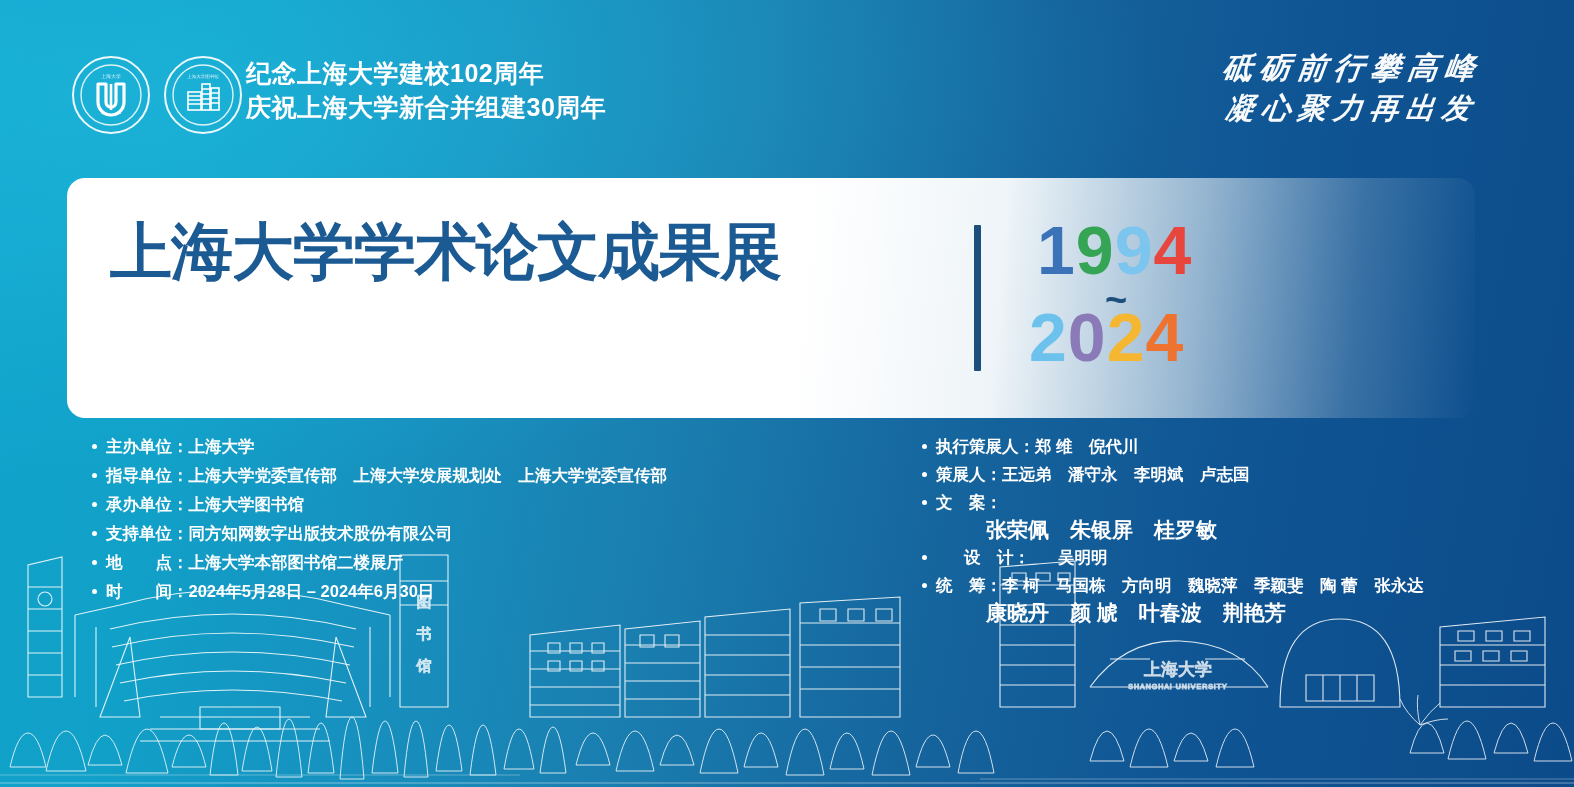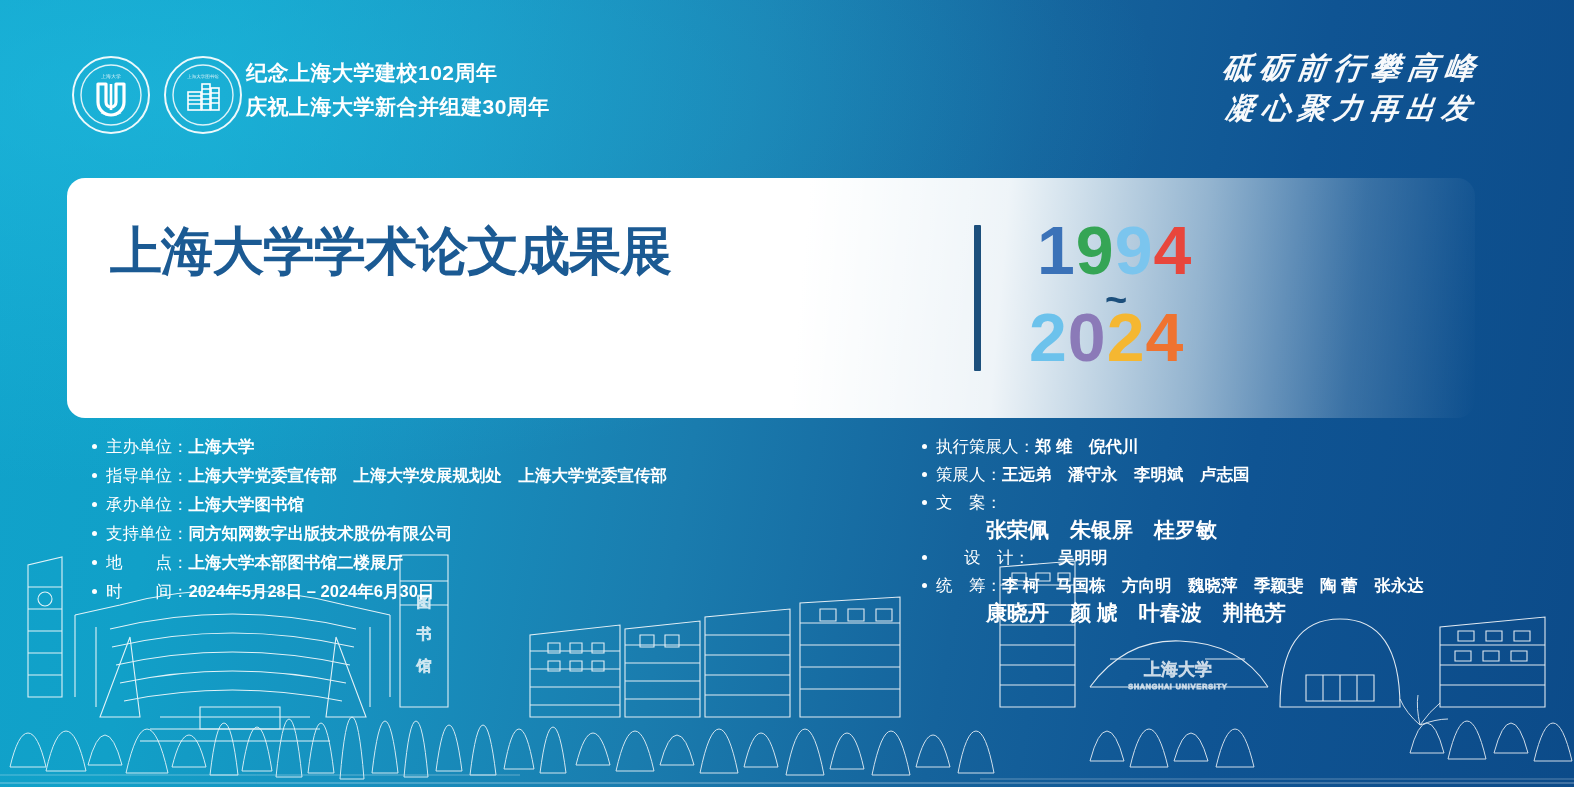--- a/index.html
+++ b/index.html
@@ -18,57 +18,57 @@
     pointer-events:none;
   }
 
   
   .header{position:absolute;left:0;top:0;width:1574px;height:178px;z-index:5;}
   .logos{position:absolute;left:72px;top:56px;display:flex;gap:14px;align-items:center;}
   .logo{width:74px;height:74px;border-radius:50%;border:2px solid rgba(255,255,255,.92);
         position:relative;display:flex;align-items:center;justify-content:center;}
   .logo svg{display:block;}
   .head-title{position:absolute;left:246px;top:56px;color:#ffffff;font-weight:bold;
-        font-size:21px;line-height:34px;letter-spacing:.5px;}
+        font-size:25px;line-height:34px;letter-spacing:.5px;}
   .head-title div{white-space:nowrap;}
   .calli{position:absolute;right:92px;top:48px;text-align:right;color:#ffffff;
         font-family:"DejaVu Serif","Liberation Serif",serif;font-style:italic;font-weight:bold;}
   .calli .l1{font-size:30px;letter-spacing:7px;line-height:40px;white-space:nowrap;
         transform:skewX(-7deg);opacity:.97;}
   .calli .l2{font-size:29px;letter-spacing:7px;line-height:40px;white-space:nowrap;
         transform:skewX(-7deg);opacity:.97;padding-right:4px;}
 
   
   .card{position:absolute;left:67px;top:178px;width:1408px;height:240px;border-radius:18px;
         background:linear-gradient(95deg,#ffffff 0%,#ffffff 52%,rgba(255,255,255,.93) 66%,
                    rgba(255,255,255,.55) 80%,rgba(255,255,255,.18) 91%,rgba(255,255,255,0) 100%);
         z-index:4;}
   .card-inner{position:absolute;left:0;top:0;width:100%;height:100%;display:flex;align-items:center;}
-  .main-title{position:absolute;left:43px;top:48px;font-size:52px;font-weight:bold;color:#1b5a93;
+  .main-title{position:absolute;left:43px;top:48px;font-size:62px;font-weight:bold;color:#1b5a93;
         letter-spacing:-1px;line-height:1;white-space:nowrap;
-        font-family:Liberation Serif, serif;}
+        font-family:Liberation Mono, monospace;}
   .yearblock{position:absolute;left:907px;top:47px;display:flex;align-items:stretch;gap:28px;}
   .ybar{width:7px;background:#1c4f7c;border-radius:1px;height:146px;}
   .years{position:relative;width:190px;height:146px;}
   .yrow{font-size:68px;font-weight:bold;line-height:58px;letter-spacing:1px;
         font-family:"Liberation Sans","DejaVu Sans",sans-serif;}
   .yrow span{display:inline-block;}
   .ytop{position:absolute;left:28px;top:-4px;}
   .ybot{position:absolute;left:20px;top:83px;}
   .ytilde{position:absolute;left:96px;top:56px;color:#1c4f7c;font-size:38px;font-weight:bold;line-height:1;}
 
   
   .info{position:absolute;top:435px;z-index:5;color:#ffffff;}
   .info.left{left:92px;width:840px;}
   .info.right{left:922px;width:500px;}
   .irow{display:flex;align-items:flex-start;margin-bottom:7px;}
   .bullet{width:14px;flex:0 0 14px;line-height:22px;font-size:15px;color:#fff;}
   .bullet i{display:inline-block;width:5px;height:5px;border-radius:50%;background:#fff;
         vertical-align:middle;margin-top:-2px;}
-  .ilabel{font-size:16.5px;font-weight:normal;line-height:22px;white-space:pre;text-align:center;}
+  .ilabel{font-size:16.5px;font-weight:bold;line-height:22px;white-space:pre;text-align:center;}
   .ivalue{font-size:16.5px;font-weight:bold;line-height:22px;white-space:pre;}
   .isub{font-size:21px;font-weight:bold;line-height:22px;white-space:pre;margin-left:68px;}
   .info.right .irow{margin-bottom:6px;}
   .info.right .isub{margin-left:64px;}
 
   
   .skyline{position:absolute;left:0;bottom:0;width:1574px;height:240px;z-index:3;
         pointer-events:none;opacity:.95;}
   .skyline svg{display:block;width:100%;height:100%;}
 </style>

